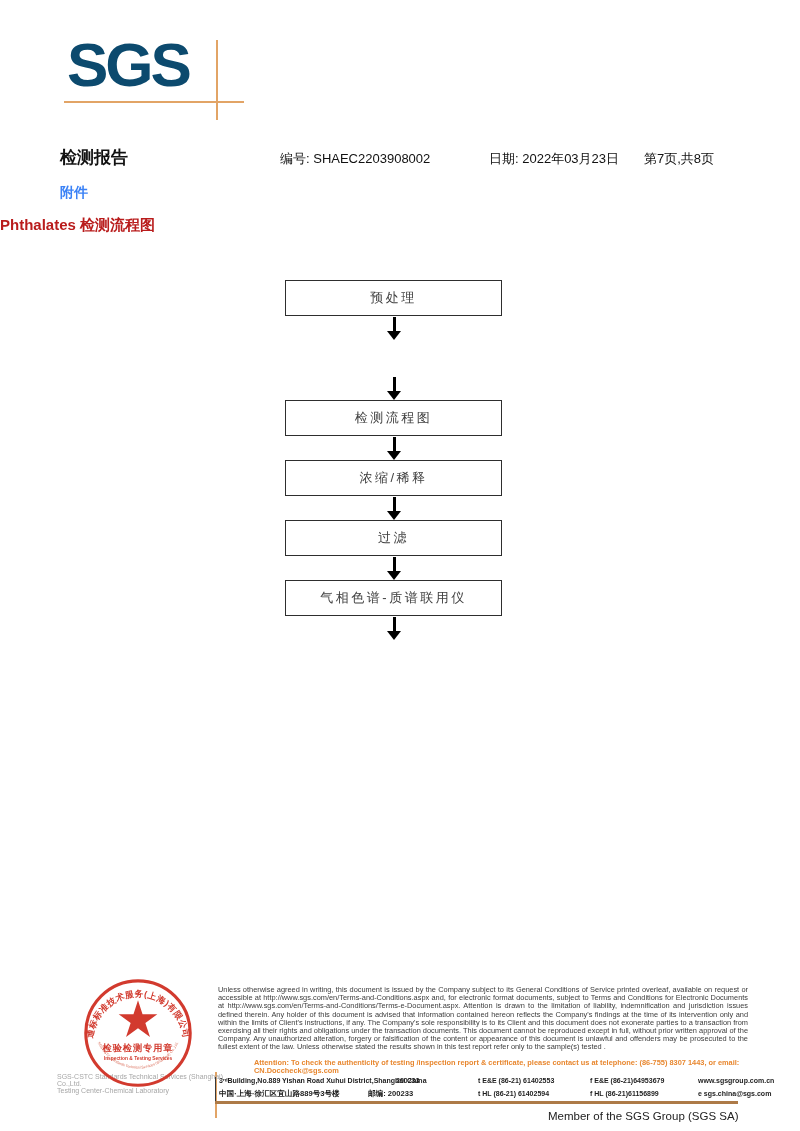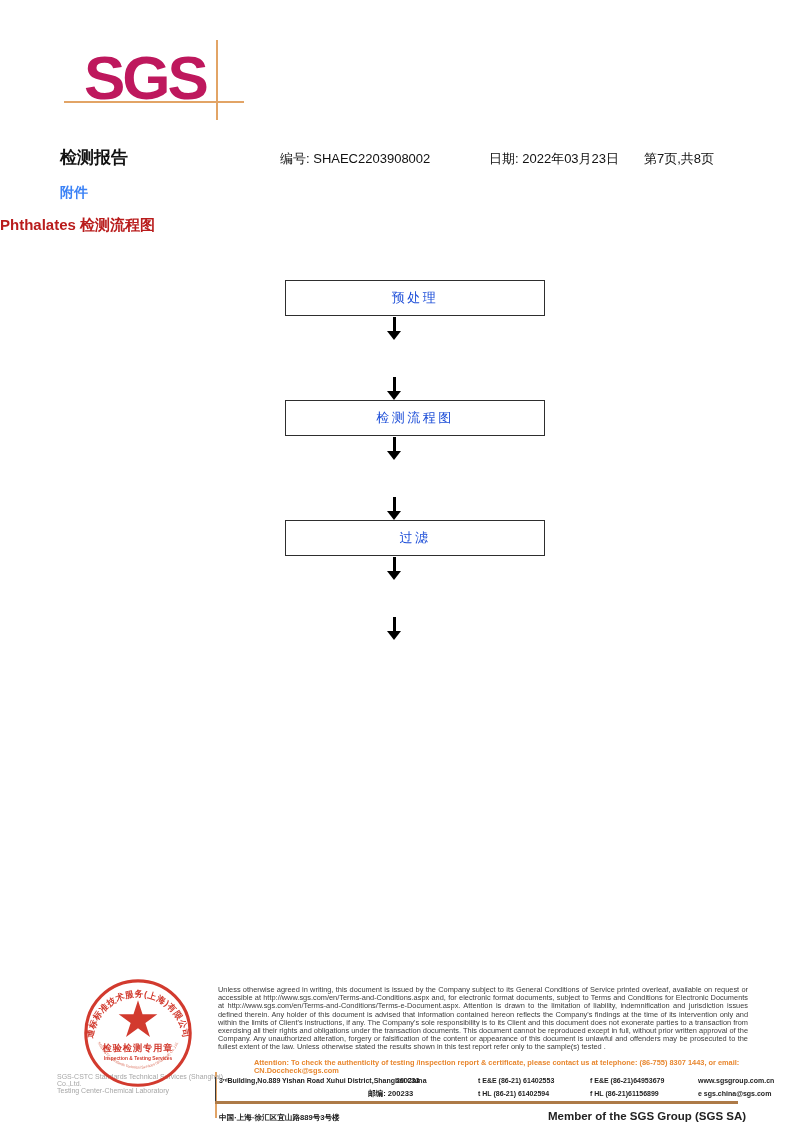--- a/index.html
+++ b/index.html
@@ -1,38 +1,38 @@
 <!DOCTYPE html>
 <html><head>
 <meta charset="utf-8">
 <style>
   * { margin:0; padding:0; box-sizing:border-box; }
   html,body { background:#ffffff; }
   body { font-family:"Liberation Sans","DejaVu Sans",sans-serif; }
   .page { position:relative; width:800px; height:1131px; background:#fff; overflow:hidden; }
 
   
-  .logo-text { position:absolute; left:84px; top:26px; height:78px; line-height:78px;
-    font-size:62px; font-weight:bold; letter-spacing:-3px; color:#be185d;margin-top:13px; }
+  .logo-text { position:absolute; left:67px; top:26px; height:78px; line-height:78px;
+    font-size:62px; font-weight:bold; letter-spacing:-3px; color:#0c4a6e; }
   .logo-hline { position:absolute; left:64px; top:101px; width:180px; height:2px; background:#e2a466; }
   .logo-vline { position:absolute; left:216px; top:40px; width:2px; height:80px; background:#e2a466; }
 
   
   .report-title { position:absolute; left:60px; top:146px; font-size:17px; font-weight:bold; color:#111; }
   .report-no    { position:absolute; left:280px; top:150px; font-size:13px; color:#111; }
   .report-date  { position:absolute; left:489px; top:150px; font-size:13px; color:#111; }
   .page-info    { position:absolute; left:644px; top:150px; font-size:13px; color:#111;text-align:center; }
   .attachment   { position:absolute; left:60px; top:184px; font-size:14px; font-weight:bold; color:#3b82f6;font-family:Liberation Serif, serif; }
 
   
   .flow-title { position:absolute; left:0; top:216px; width:800px; text-align:left;
     font-size:15px; font-weight:bold; color:#b91c1c; }
-  .flow-box { position:absolute; left:285px; width:260px; height:36px; border:1.5px solid #2e2e2e;
+  .flow-box { position:absolute; left:285px; width:217px; height:36px; border:1.5px solid #2e2e2e;
     background:#fff; display:flex; align-items:center; justify-content:center;
-    font-size:13px; color:#1d4ed8; letter-spacing:2.5px; }
+    font-size:13px; color:#404040; letter-spacing:2.5px; }
   .flow-arrow { position:absolute; left:387px; width:14px; height:23px; }
   .flow-arrow .stem { position:absolute; left:5.5px; top:0; width:3px; height:15px; background:#000; }
   .flow-arrow .head { position:absolute; left:0; top:14px; width:0; height:0;
     border-left:7px solid transparent; border-right:7px solid transparent; border-top:9px solid #000; }
 
   
   .stamp { position:absolute; left:78px; top:978px; width:120px; height:116px; z-index:3; }
   .stamp-company { position:absolute; left:57px; top:1073px; width:190px; font-size:7px;
     color:#a6a6a6; z-index:1; }
   .stamp-lab { position:absolute; left:57px; top:1087px; width:190px; font-size:7px;
@@ -47,47 +47,49 @@
   
   .addr-divider { position:absolute; left:215px; top:1077px; width:1.2px; height:24px; background:#3a3a3a; z-index:2; }
   .crosshair-v { position:absolute; left:215px; top:1072px; width:1.6px; height:46px; background:#e2a466; }
   .footer-rule { position:absolute; left:215px; top:1101px; width:523px; height:2.6px; background:#ad7a47; }
   .ft { position:absolute; font-size:7px; font-weight:bold; color:#1d1d1d; white-space:nowrap; }
   .ft-addr-en { left:219px; top:1077px; }
   .ft-post-en { left:396px; top:1077px; }
   .ft-tel-en  { left:478px; top:1077px; }
   .ft-fax-en  { left:590px; top:1077px; }
   .ft-web     { left:698px; top:1077px; }
-  .ft-addr-cn { left:219px; top:1089px; font-size:7.6px;margin-top:24px; }
+  .ft-addr-cn { left:219px; top:1089px; font-size:7.6px; }
   .ft-post-cn { left:368px; top:1089px; font-size:7.6px; }
   .ft-tel-cn  { left:478px; top:1090px; }
   .ft-fax-cn  { left:590px; top:1090px; }
   .ft-email   { left:698px; top:1090px; }
-  .member { position:absolute; left:548px; top:1110px; font-size:11.5px; font-weight:bold; color:#222; }
+  .member { position:absolute; left:548px; top:1110px; font-size:11.5px; font-weight:normal; color:#222; }
 </style>
 </head>
 <body>
 
 <div class="page">
 
   <div class="logo-text">SGS</div>
   <div class="logo-hline"></div>
   <div class="logo-vline"></div>
 
   <div class="report-title">检测报告</div>
   <div class="report-no">编号: SHAEC2203908002</div>
   <div class="report-date">日期: 2022年03月23日</div>
   <div class="page-info">第7页,共8页</div>
   <div class="attachment">附件</div>
 
   <div class="flow-title">Phthalates 检测流程图</div>
 
   <div class="flow-box" style="top:280px">预处理</div>
   <div class="flow-box" style="top:400px">检测流程图</div>
+  <div class="flow-box" style="top:460px">浓缩/稀释</div>
   <div class="flow-box" style="top:520px">过滤</div>
+  <div class="flow-box" style="top:580px">气相色谱-质谱联用仪</div>
 
   <div class="flow-arrow" style="top:317px">
       <div class="stem"></div>
       <div class="head"></div>
     </div>
   <div class="flow-arrow" style="top:377px">
       <div class="stem"></div>
       <div class="head"></div>
     </div>
   <div class="flow-arrow" style="top:437px">

